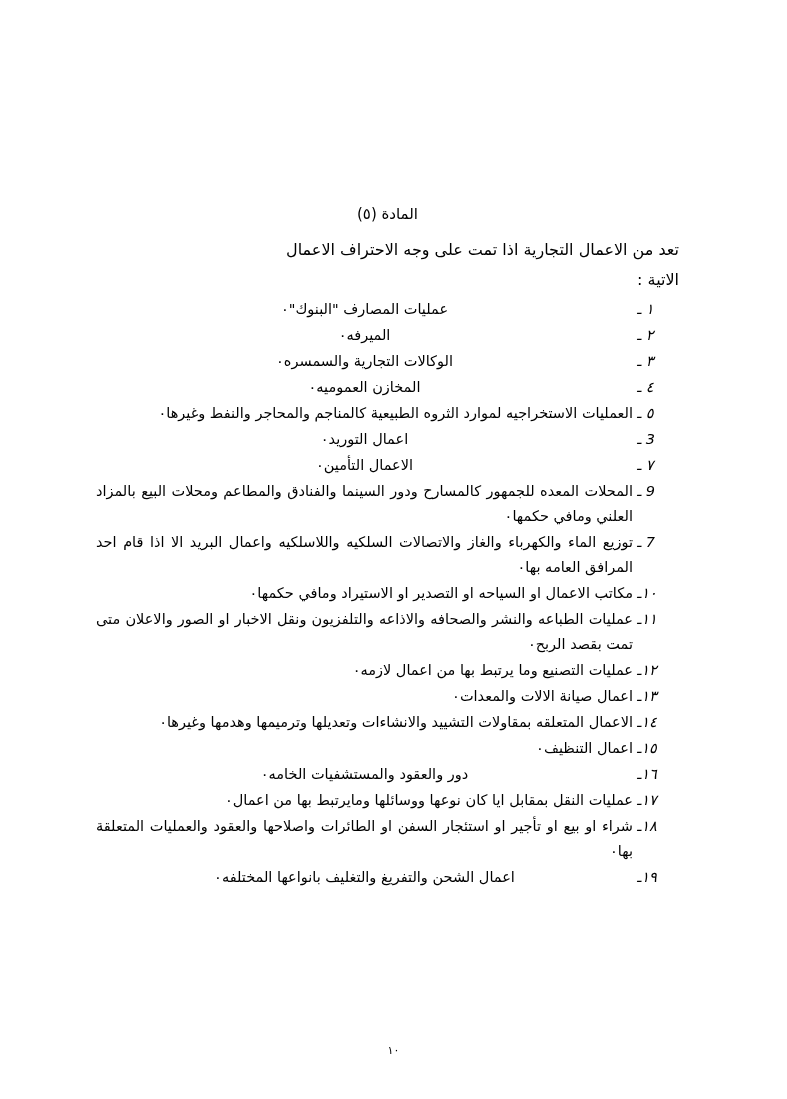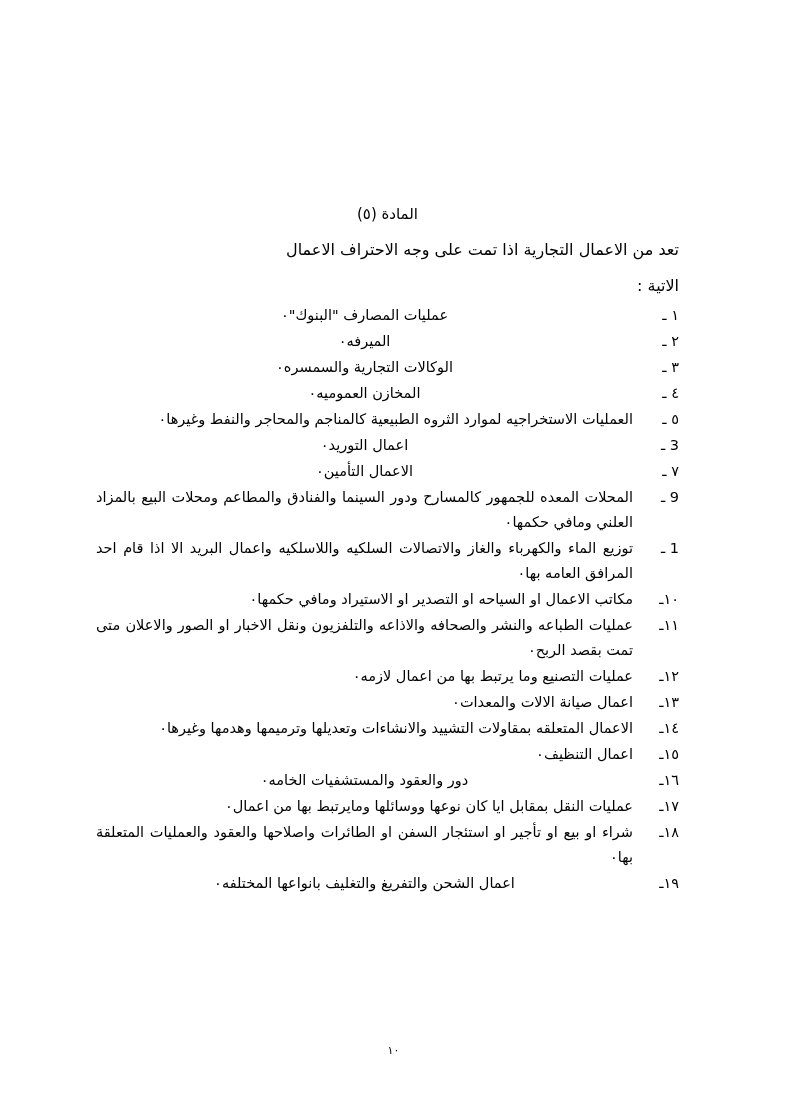--- a/index.html
+++ b/index.html
@@ -45,42 +45,43 @@
   }
   .intro-line1 {
     display: block;
     text-align: center;
     letter-spacing: 1.1px;
   }
   .intro-line2 {
     display: block;
     text-align: right;
     letter-spacing: 0.8px;
-    margin-top: 10px;
+    margin-top: 4px;
   }
   ol.items {
     list-style: none;
     margin: 4px 0 0 0;
     padding: 0;
   }
   ol.items li {
     display: flex;
     flex-direction: row;
     align-items: flex-start;
     font-size: 14.5px;
     line-height: 25px;
     letter-spacing: 0.7px;
     margin-bottom: 1px;
   }
   li .num {
     flex: 0 0 auto;
     width: 42px;
-    text-align: right;
+    text-align: left;
     padding-left: 4px;
     white-space: nowrap;
+    font-style: italic;
   }
   li .txt {
     flex: 1 1 auto;
     text-align: justify;
     text-align-last: right;
   }
   li.center .txt {
     text-align: center;
     text-align-last: center;
   }
@@ -138,21 +139,21 @@
       </li>
       <li class="center">
         <span class="num">٧ ـ</span>
         <span class="txt">الاعمال التأمين٠</span>
       </li>
       <li class="just">
         <span class="num">9 ـ</span>
         <span class="txt">المحلات المعده للجمهور كالمسارح ودور السينما والفنادق والمطاعم ومحلات البيع بالمزاد العلني ومافي حكمها٠</span>
       </li>
       <li class="just">
-        <span class="num">1 ـ</span>
+        <span class="num">7 ـ</span>
         <span class="txt">توزيع الماء والكهرباء والغاز والاتصالات السلكيه واللاسلكيه واعمال البريد الا اذا قام احد المرافق العامه بها٠</span>
       </li>
       <li class="just">
         <span class="num">١٠ـ</span>
         <span class="txt">مكاتب الاعمال او السياحه او التصدير او الاستيراد ومافي حكمها٠</span>
       </li>
       <li class="just">
         <span class="num">١١ـ</span>
         <span class="txt">عمليات الطباعه والنشر والصحافه والاذاعه والتلفزيون ونقل الاخبار او الصور والاعلان متى تمت بقصد الربح٠</span>
       </li>

